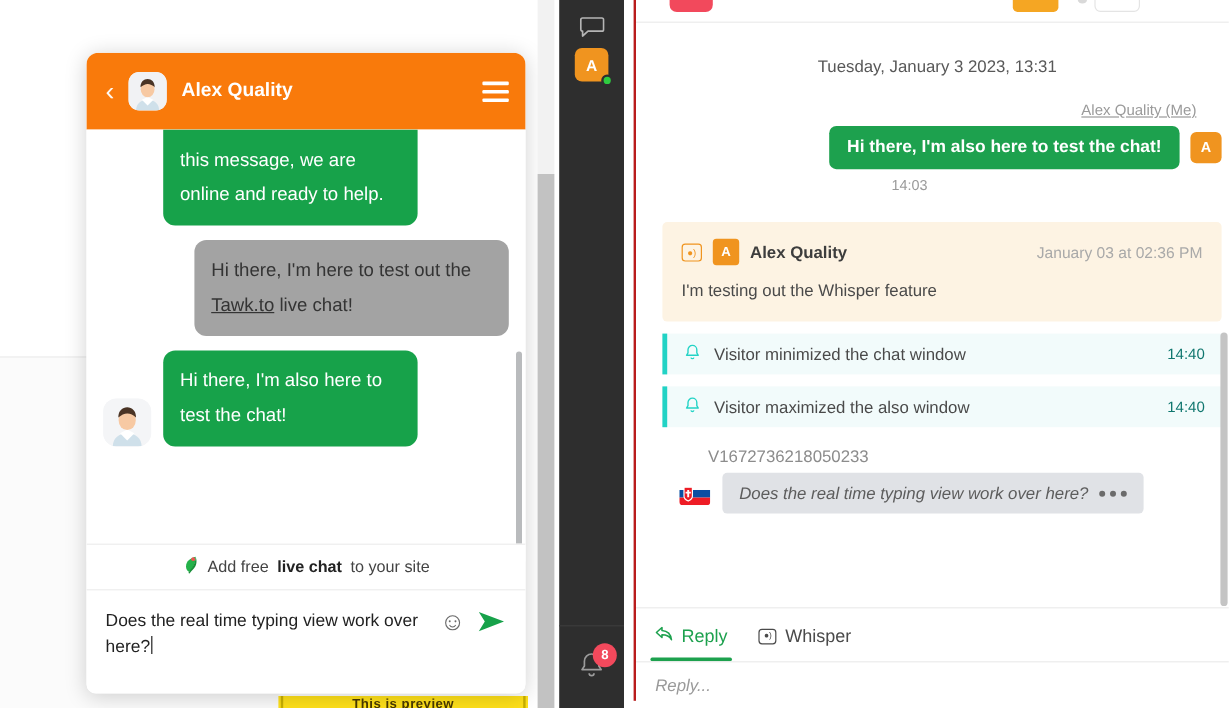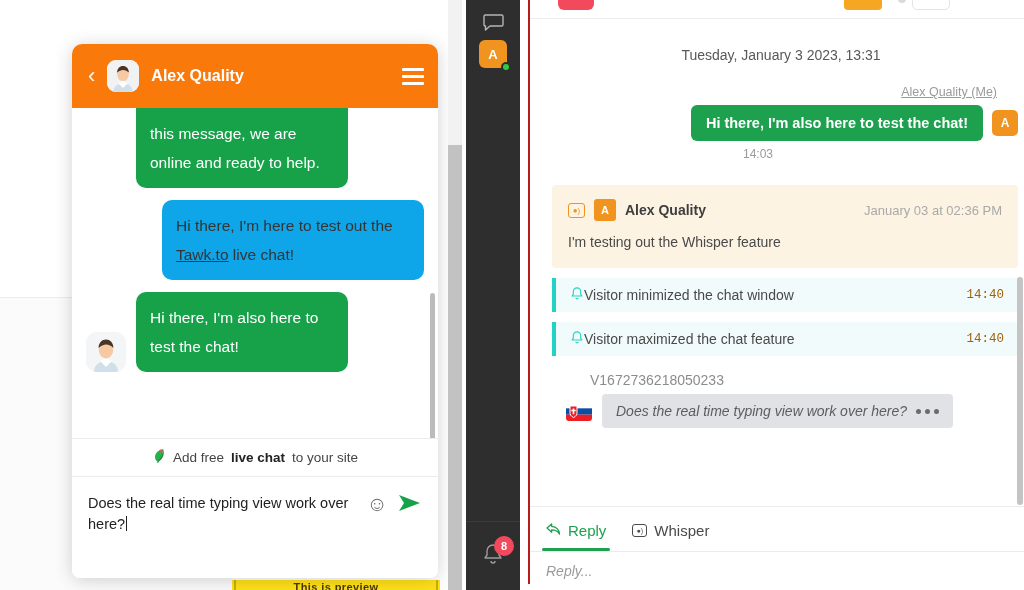--- a/index.html
+++ b/index.html
@@ -45,25 +45,25 @@
   .msg-row { display:flex; align-items:flex-end; gap:10px; margin-bottom:12px; }
   .msg-row.agent { justify-content:flex-start; }
   .msg-row.visitor { justify-content:flex-end; }
   .m-avatar { width:40px; height:40px; border-radius:11px; background:#f4f5f7; overflow:hidden; flex:0 0 auto; }
   .m-avatar.spacer { background:transparent; }
   .bubble {
     max-width:212px; padding:11px 14px; font-size:15.5px; line-height:29px;
     border-radius:10px; word-wrap:break-word;
   }
   .bubble.green { background:#16A34A; background:#17A24A; color:#fff; }
-  .bubble.grey  { background:#0ea5e9; color:#343434; max-width:262px; }
+  .bubble.grey  { background:#a3a3a3; color:#343434; max-width:262px; }
   .bubble.grey a { color:#343434; text-decoration:underline; }
   .bubble.clipped { border-radius:0 0 10px 10px; margin-top:-6px; }
 
-  .w-footer { position:absolute; left:0; right:0; bottom:0; height:140px; background:#fff; }
+  .w-footer { position:absolute; left:0; right:0; bottom:0; height:125px; background:#fff; }
   .w-promo {
     height:38px; display:flex; align-items:center; justify-content:center; gap:7px;
     font-size:13.5px; color:#444; border-top:1px solid #ededed;
   }
   .w-promo b { font-weight:700; color:#222; }
   .w-input-wrap {
     height:72px; border-top:1px solid #ededed; display:flex; align-items:flex-start;
     padding:14px 16px 0 16px; gap:10px;
   }
   .w-input {
@@ -164,25 +164,25 @@
   .c-wh-avatar {
     width:22px; height:22px; background:#F0941F; border-radius:3px; color:#fff;
     font-size:11px; font-weight:700; display:flex; align-items:center; justify-content:center;
   }
   .c-wh-name { font-size:14px; font-weight:700; color:#3d3d3d; flex:1; }
   .c-wh-time { font-size:13px; color:#a9a9a9; }
   .c-wh-text { font-size:14px; color:#4a4a4a; padding-top:13px; }
 
   .c-event {
     margin:10px 14px 0 22px; background:#F2FBFB; border-left:4px solid #22D3C5;
-    height:34px; display:flex; align-items:center; padding:0 14px 0 14px;
+    height:34px; display:flex; align-items:center; gap:11px; padding:0 14px 0 14px;
   }
   .c-ev-icon { color:#22D3C5; font-size:14px; }
   .c-ev-text { flex:1; font-size:14px; color:#4a4a4a; }
-  .c-ev-time { font-size:12.5px; color:#a16207;font-family:Liberation Mono, monospace; }
+  .c-ev-time { font-size:12.5px; color:#0f766e; }
 
   .c-vid { padding:16px 0 6px 60px; font-size:14px; color:#8c8c8c; }
   .c-vis-row { display:flex; align-items:center; gap:10px; padding-left:36px; }
   .c-flag {
     width:26px; height:19px; border-radius:3px; overflow:hidden; flex:0 0 auto;
     position:relative; background:#fff;
   }
   .c-vis-bubble {
     background:#E0E2E6; color:#5d5d5d; font-size:14px; font-style:italic;
     padding:9px 14px; border-radius:4px; display:flex; align-items:center; gap:9px;
@@ -374,21 +374,21 @@
         <span class="c-ev-time">14:40</span>
       </div>
 
       <div class="c-event">
         <span class="c-ev-icon">
           <svg width="14" height="15" viewBox="0 0 16 17" aria-hidden="true">
             <path d="M8 2a4.2 4.2 0 0 0-4.2 4.2v3L2.4 11.4h11.2L12.2 9.2v-3A4.2 4.2 0 0 0 8 2z" fill="none" stroke="#22D3C5" stroke-width="1.3" stroke-linejoin="round"></path>
             <path d="M6.6 13.6a1.45 1.45 0 0 0 2.8 0" fill="none" stroke="#22D3C5" stroke-width="1.3"></path>
           </svg>
         </span>
-        <span class="c-ev-text">Visitor maximized the chat feature</span>
+        <span class="c-ev-text">Visitor maximized the also window</span>
         <span class="c-ev-time">14:40</span>
       </div>
 
       <div class="c-vid">V1672736218050233</div>
 
       <div class="c-vis-row">
         <span class="c-flag">
           <svg width="26" height="19" viewBox="0 0 26 19" aria-hidden="true">
             <rect width="26" height="6.33" y="0" fill="#ffffff"></rect>
             <rect width="26" height="6.33" y="6.33" fill="#0b4ea2"></rect>

